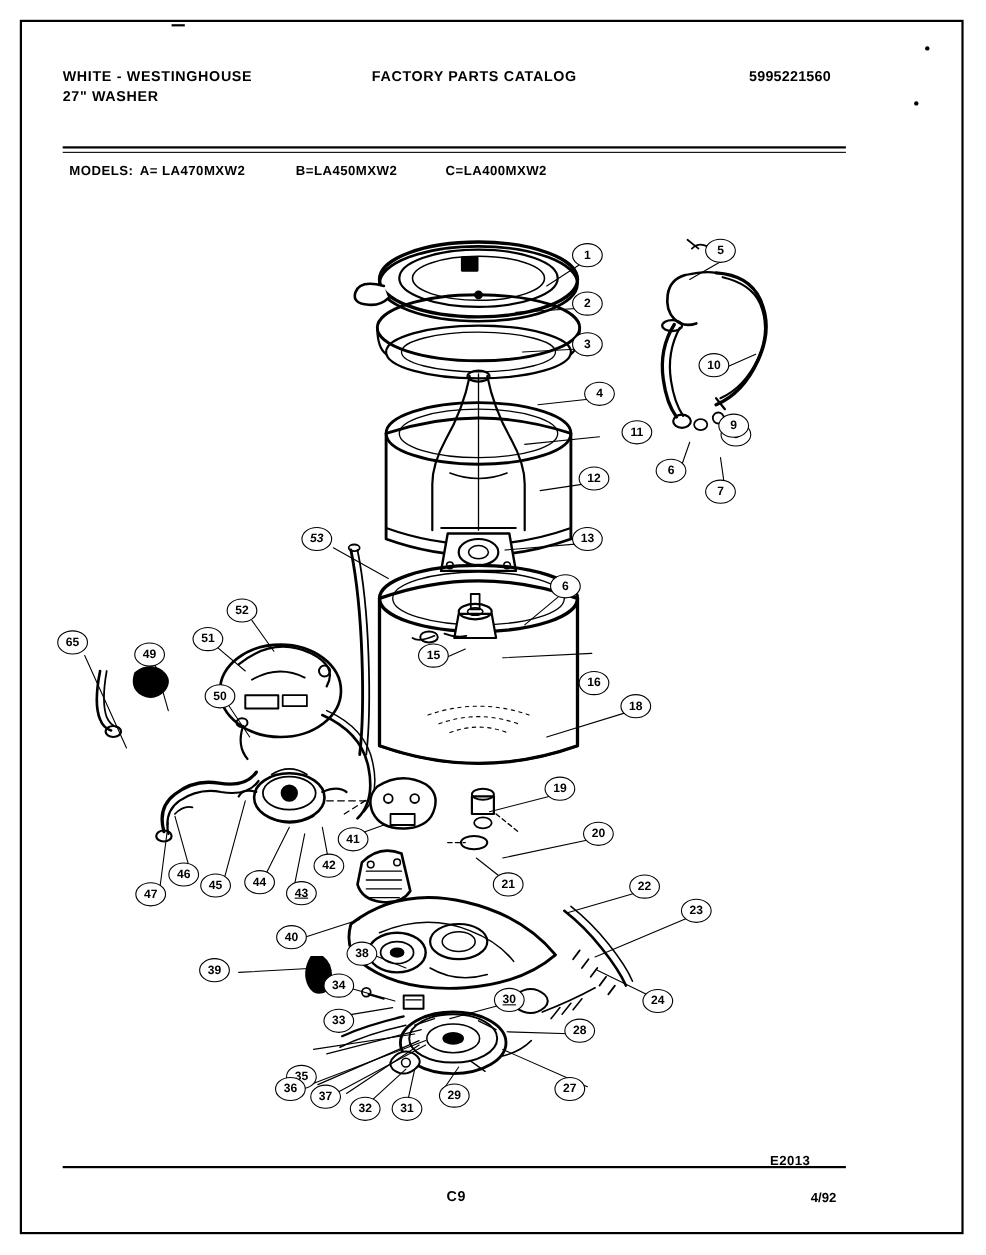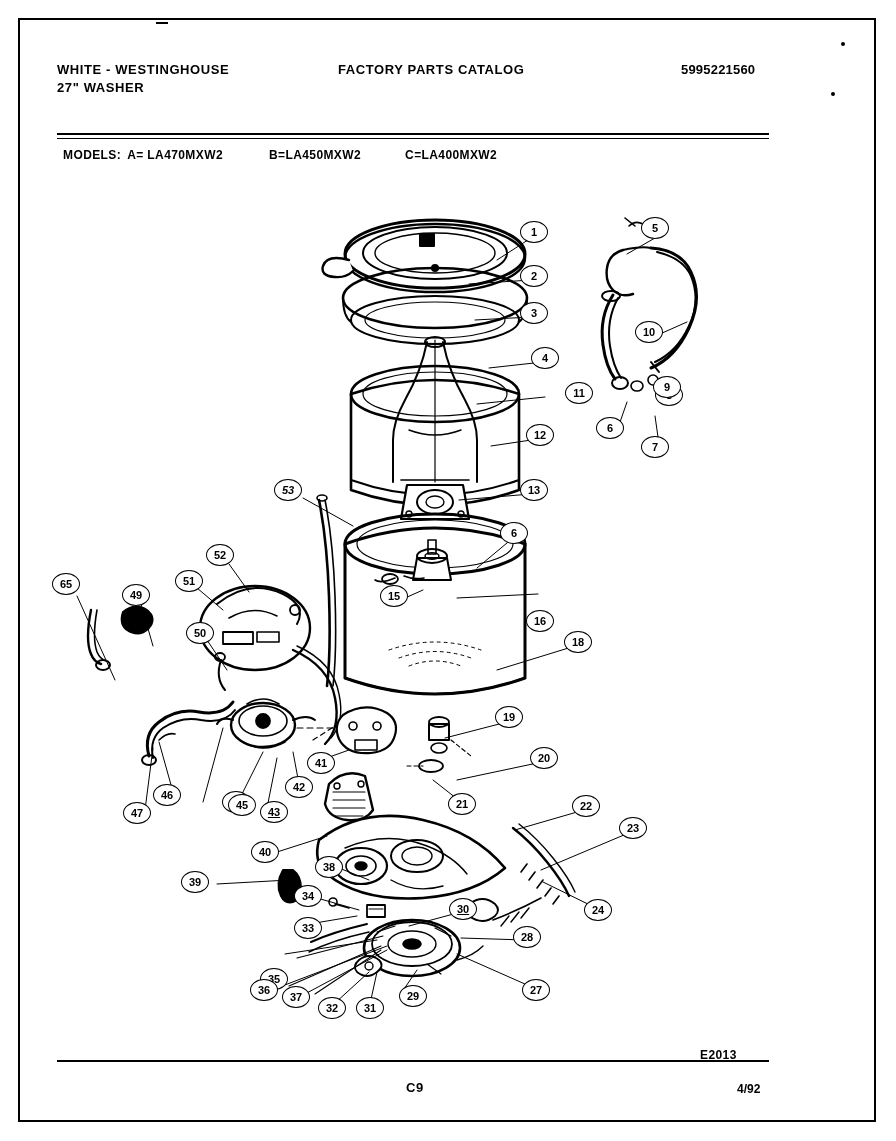--- a/index.html
+++ b/index.html
@@ -382,39 +382,39 @@
     <div class="callout" style="left: 443px; top: 342px;">6</div>
     <div class="callout" style="left: 323px; top: 405px;">15</div>
     <div class="callout" style="left: 469px; top: 399px; margin-top: 31px;">16</div>
     <div class="callout" style="left: 507px; top: 451px;">18</div>
     <div class="callout" style="left: 438px; top: 526px;">19</div>
     <div class="callout" style="left: 473px; top: 567px;">20</div>
     <div class="callout" style="left: 391px; top: 613px;">21</div>
     <div class="callout" style="left: 515px; top: 615px;">22</div>
     <div class="callout" style="left: 562px; top: 637px;">23</div>
     <div class="callout" style="left: 527px; top: 719px;">24</div>
-    <div class="callout" style="left: 465px; top: 799px; text-align: right;">27</div>
+    <div class="callout" style="left: 447px; top: 799px; text-align: right;">27</div>
     <div class="callout" style="left: 456px; top: 746px;">28</div>
     <div class="callout" style="left: 342px; top: 805px;">29</div>
     <div class="callout" style="left: 392px; top: 718px; text-decoration: underline;">30</div>
     <div class="callout" style="left: 299px; top: 817px;">31</div>
     <div class="callout" style="left: 261px; top: 817px;">32</div>
     <div class="callout" style="left: 237px; top: 737px;">33</div>
     <div class="callout" style="left: 237px; top: 705px;">34</div>
     <div class="callout" style="left: 203px; top: 764px; margin-top: 24px;">35</div>
     <div class="callout" style="left: 193px; top: 799px;">36</div>
     <div class="callout" style="left: 225px; top: 806px;">37</div>
     <div class="callout" style="left: 258px; top: 676px;">38</div>
     <div class="callout" style="left: 124px; top: 691px;">39</div>
     <div class="callout" style="left: 194px; top: 661px;">40</div>
     <div class="callout" style="left: 250px; top: 572px;">41</div>
     <div class="callout" style="left: 228px; top: 596px;">42</div>
     <div class="callout" style="left: 203px; top: 621px; text-decoration: underline;">43</div>
     <div class="callout" style="left: 165px; top: 611px;">44</div>
-    <div class="callout" style="left: 125px; top: 614px; margin-left: 46px;">45</div>
+    <div class="callout" style="left: 125px; top: 614px;">45</div>
     <div class="callout" style="left: 96px; top: 604px;">46</div>
     <div class="callout" style="left: 66px; top: 622px;">47</div>
     <div class="callout" style="left: -5px; top: 393px;">65</div>
     <div class="callout" style="left: 65px; top: 404px;">49</div>
     <div class="callout" style="left: 129px; top: 442px;">50</div>
     <div class="callout" style="left: 118px; top: 390px;">51</div>
     <div class="callout" style="left: 149px; top: 364px;">52</div>
     <div class="callout" style="left: 217px; top: 299px; font-style: italic;">53</div>
   </div>
 

